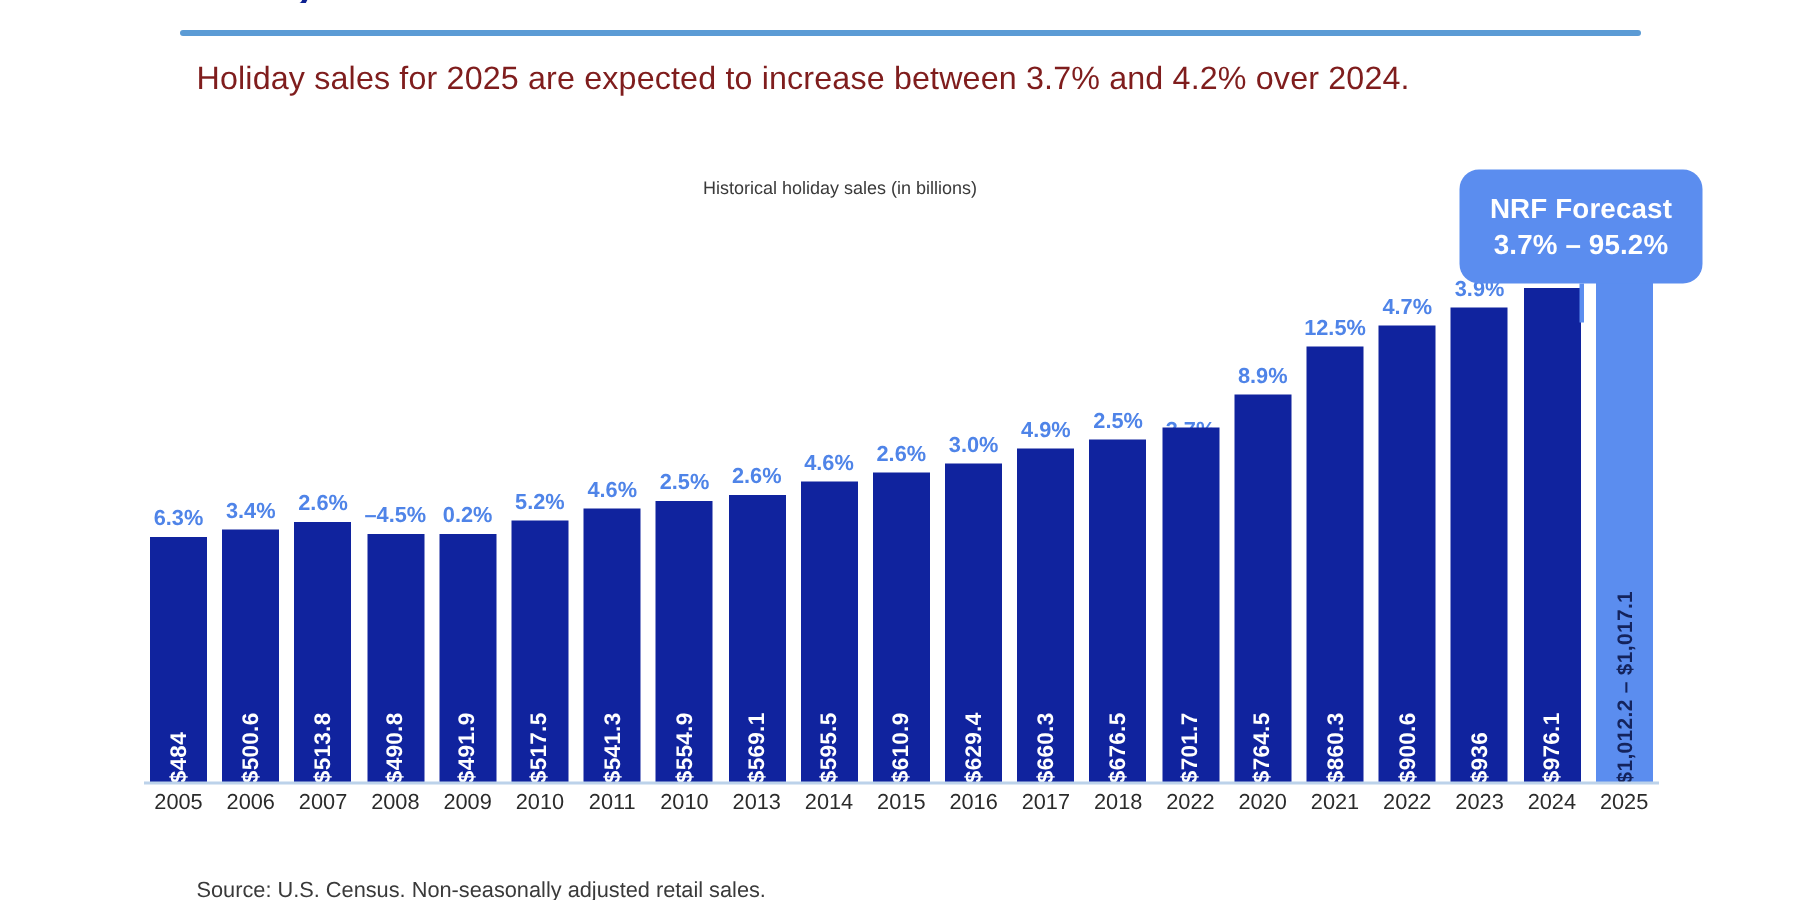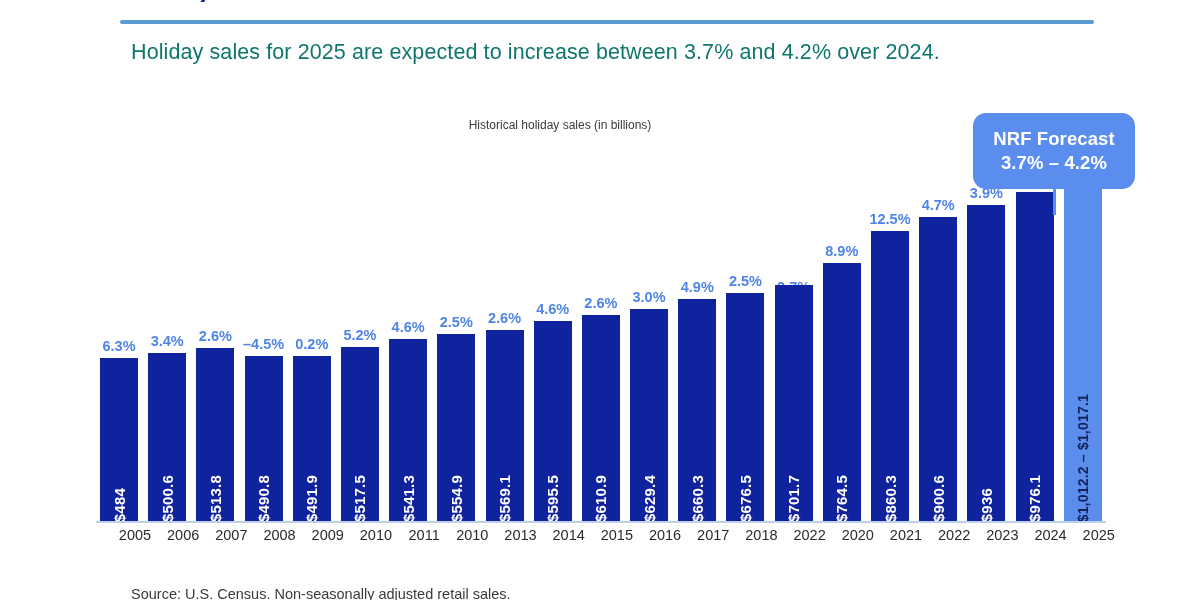--- a/index.html
+++ b/index.html
@@ -45,21 +45,21 @@
     background: #5b9bd5;
     border-radius: 2px;
   }
 
   .subtitle {
     position: absolute;
     left: 131px;
     top: 40px;
     width: 980px;
     font-size: 21.5px;
-    color: #0f766e;
+    color: #7f1d1d;
     letter-spacing: 0.1px;
     white-space: nowrap;
   }
 
   
   .chart-caption {
     position: absolute;
     left: 0;
     top: 118px;
     width: 1120px;
@@ -138,21 +138,21 @@
     white-space: nowrap;
   }
   .bar.forecast .bar-value {
     color: #14235c;
     font-size: 14px;
   }
 
   
   .years {
     position: absolute;
-    left: 112px;
+    left: 96px;
     top: 526px;
     width: 1010px;
     display: flex;
     justify-content: space-between;
   }
   .year-label {
     width: 46px;
     text-align: center;
     font-size: 14.5px;
     color: #2b2b2b;
@@ -371,19 +371,19 @@
       <div class="year-label">2020</div>
       <div class="year-label">2021</div>
       <div class="year-label">2022</div>
       <div class="year-label">2023</div>
       <div class="year-label">2024</div>
       <div class="year-label">2025</div>
     </div>
 
   <div class="callout">
     <div class="callout-line1">NRF Forecast</div>
-    <div class="callout-line2">3.7% – 4.2%</div>
+    <div class="callout-line2">3.7% – 95.2%</div>
   </div>
   <div class="callout-stem"></div>
 
   <div class="source">Source: U.S. Census. Non-seasonally adjusted retail sales.</div>
 
 </div>
 
 </body></html>

